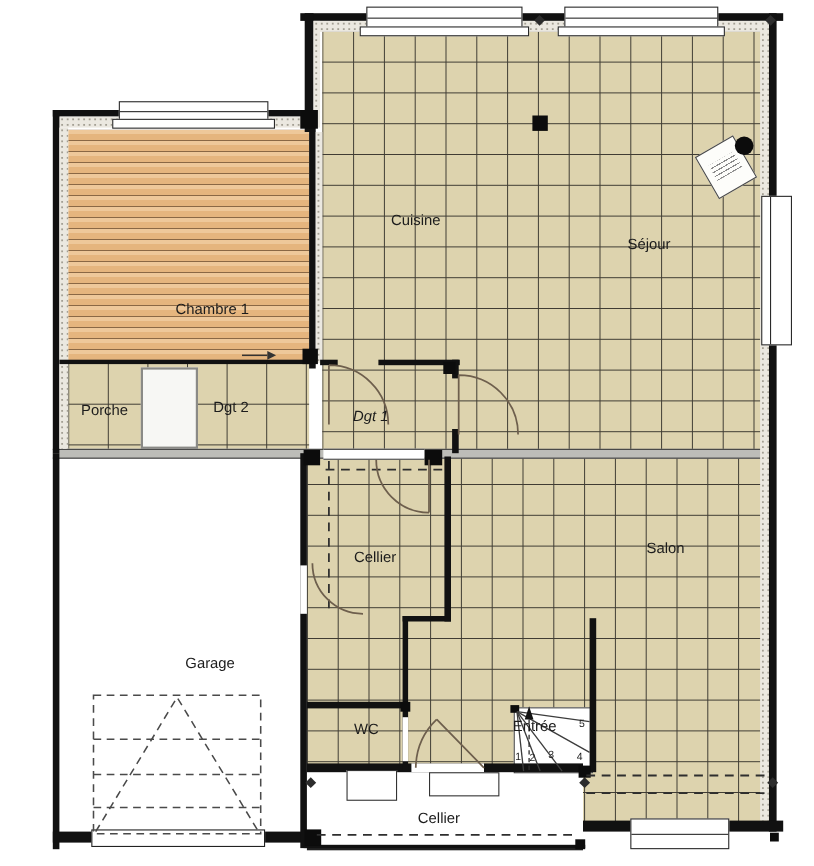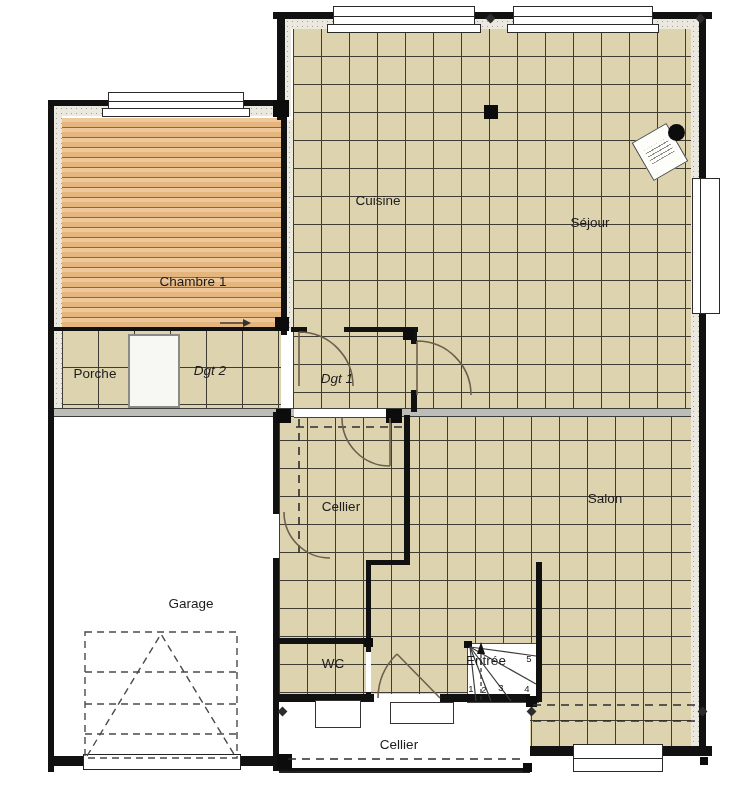--- a/index.html
+++ b/index.html
@@ -180,21 +180,21 @@
     <g>
       <path d="M481 700 V652" stroke="#2e2e2e" stroke-width="1.2" fill="none" stroke-dasharray="4 3"></path>
       <path d="M477 654 L485 654 L481 642 Z" fill="#111"></path>
     </g>
   </svg>
 
   <div class="lbl" style="left:346px;top:200px;margin-left:32px;">Cuisine</div>
   <div class="lbl" style="left:590px;top:222px;">Séjour</div>
   <div class="lbl" style="left:193px;top:233px;margin-top:48px;">Chambre 1</div>
   <div class="lbl" style="left:95px;top:373px;">Porche</div>
-  <div class="lbl" style="left:210px;top:370px;font-style:italic;">Dgt 2</div>
+  <div class="lbl" style="left:210px;top:370px;">Dgt 2</div>
   <div class="lbl" style="left:337px;top:378px;font-style:italic;">Dgt 1</div>
   <div class="lbl" style="left:341px;top:506px;">Cellier</div>
   <div class="lbl" style="left:605px;top:498px;">Salon</div>
   <div class="lbl" style="left:191px;top:603px;">Garage</div>
   <div class="lbl" style="left:333px;top:663px;">WC</div>
   <div class="lbl" style="left:486px;top:660px;">Entrée</div>
   <div class="lbl" style="left:399px;top:744px;">Cellier</div>
 
   <div class="num" style="left:471px;top:688px;">1</div>
   <div class="num" style="left:484px;top:689px;">2</div>

